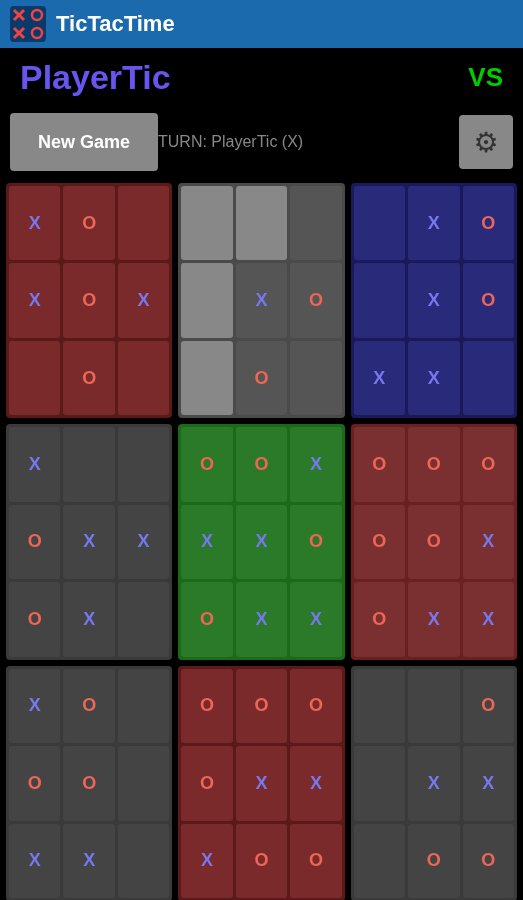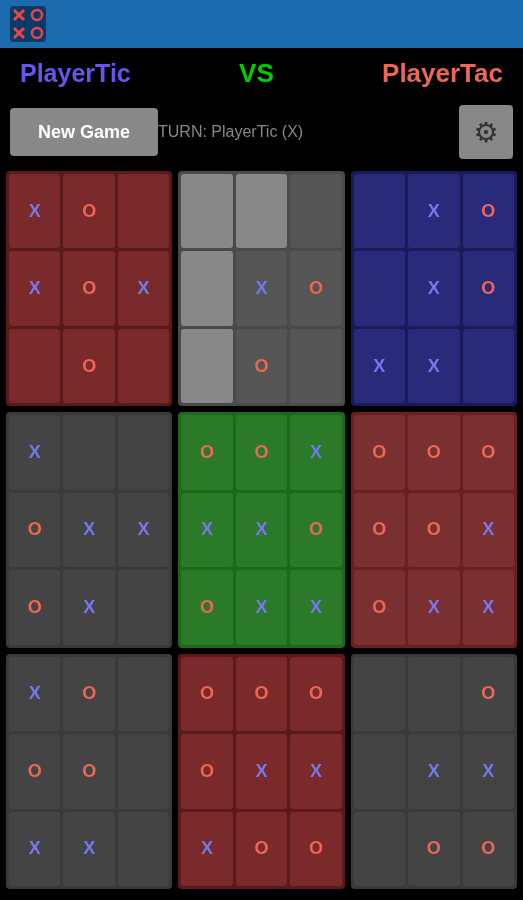--- a/index.html
+++ b/index.html
@@ -33,21 +33,21 @@
     
     #players-row {
       display: flex;
       justify-content: space-between;
       align-items: center;
       padding: 10px 20px;
       background: #000;
     }
     .player-name-tic {
       color: #6655ee;
-      font-size: 25px;
+      font-size: 34px;
       font-weight: bold;
       text-align: right;
     }
     .vs-label {
       color: #00cc00;
       font-size: 26px;
       font-weight: bold;
       text-align: center;
     }
     .player-name-tac {
@@ -67,21 +67,21 @@
     #new-game-btn {
       background: #888;
       border: none;
       color: #fff;
       font-size: 18px;
       font-weight: bold;
       padding: 10px 0;
       border-radius: 4px;
       cursor: pointer;
       width: 148px;
-      height: 48px;
+      height: 58px;
     }
     #turn-label {
       color: #888;
       font-size: 16px;
       text-align: left;
       flex: 1;
     }
     #settings-btn {
       background: #888;
       border: none;
@@ -151,26 +151,26 @@
       <line x1="14" y1="4" x2="4" y2="14" stroke="#ee4444" stroke-width="3"></line>
 
       <circle cx="27" cy="9" r="5" fill="none" stroke="#ee4444" stroke-width="2.5"></circle>
 
       <line x1="4" y1="22" x2="14" y2="32" stroke="#ee4444" stroke-width="3"></line>
       <line x1="14" y1="22" x2="4" y2="32" stroke="#ee4444" stroke-width="3"></line>
 
       <circle cx="27" cy="27" r="5" fill="none" stroke="#ee4444" stroke-width="2.5"></circle>
     </svg>
   </div>
+  <span id="header-title">TicTacTime</span>
 </div>
 
 <div id="players-row">
   <span class="player-name-tic">PlayerTic</span>
   <span class="vs-label">VS</span>
-  <span class="player-name-tac">PlayerTac</span>
 </div>
 
 <div id="toolbar">
   <button id="new-game-btn">New Game</button>
   <span id="turn-label">TURN: PlayerTic (X)</span>
   <button id="settings-btn">
     <span>⚙</span>
   </button>
 </div>
 

